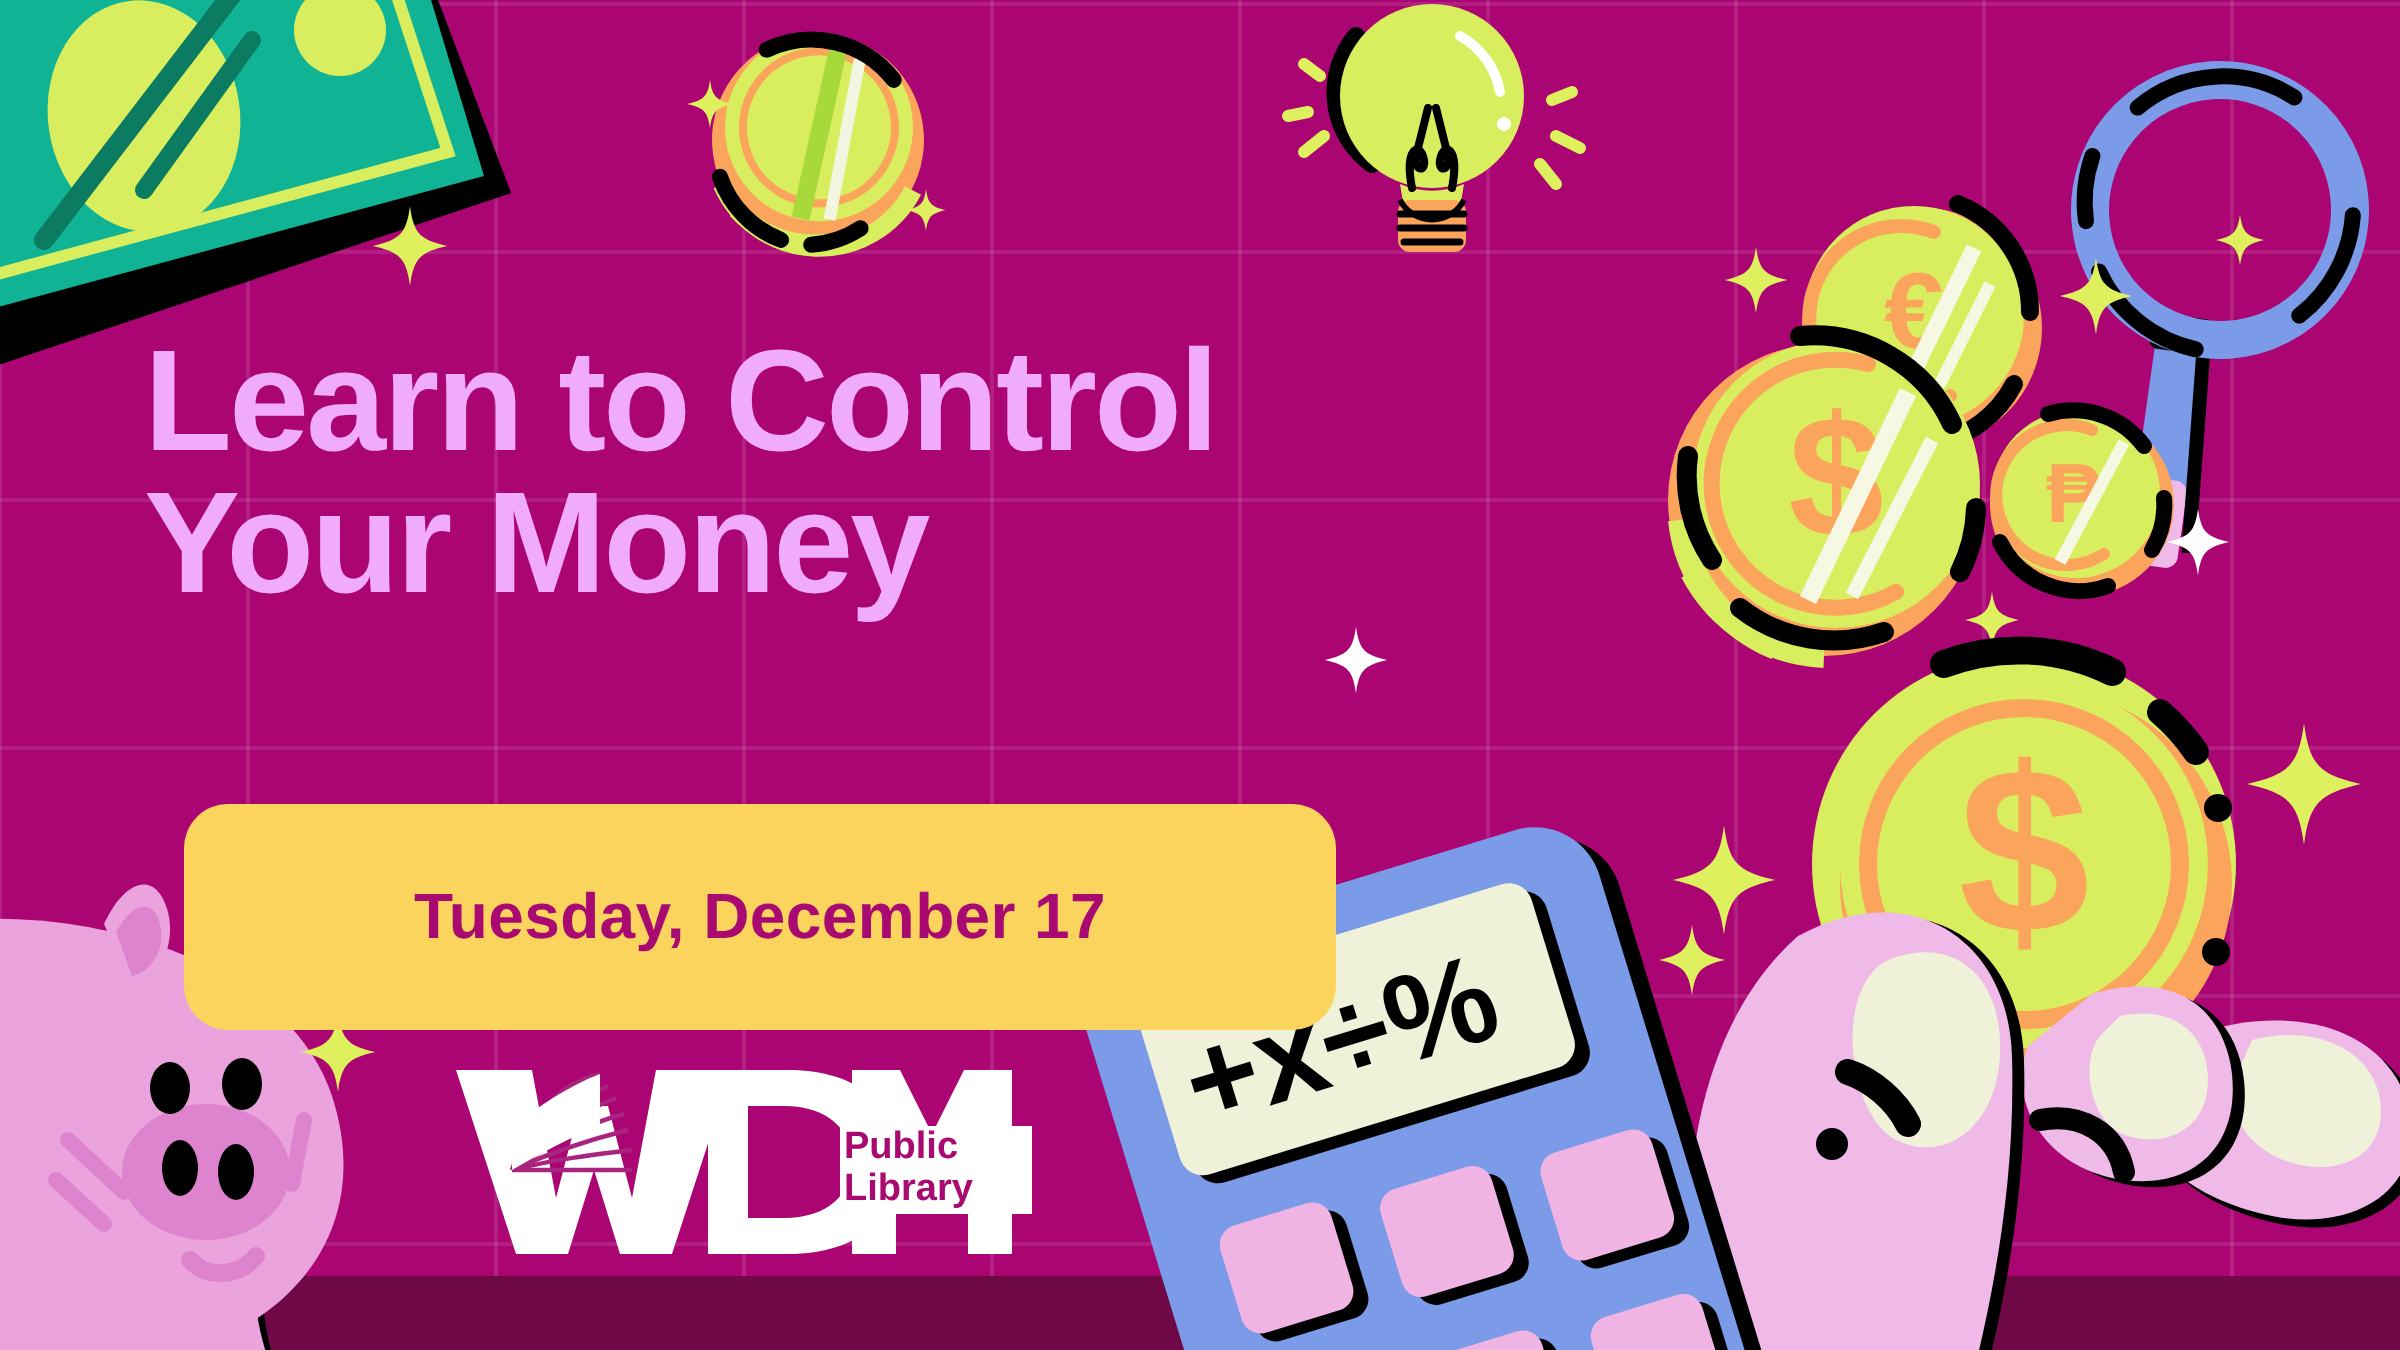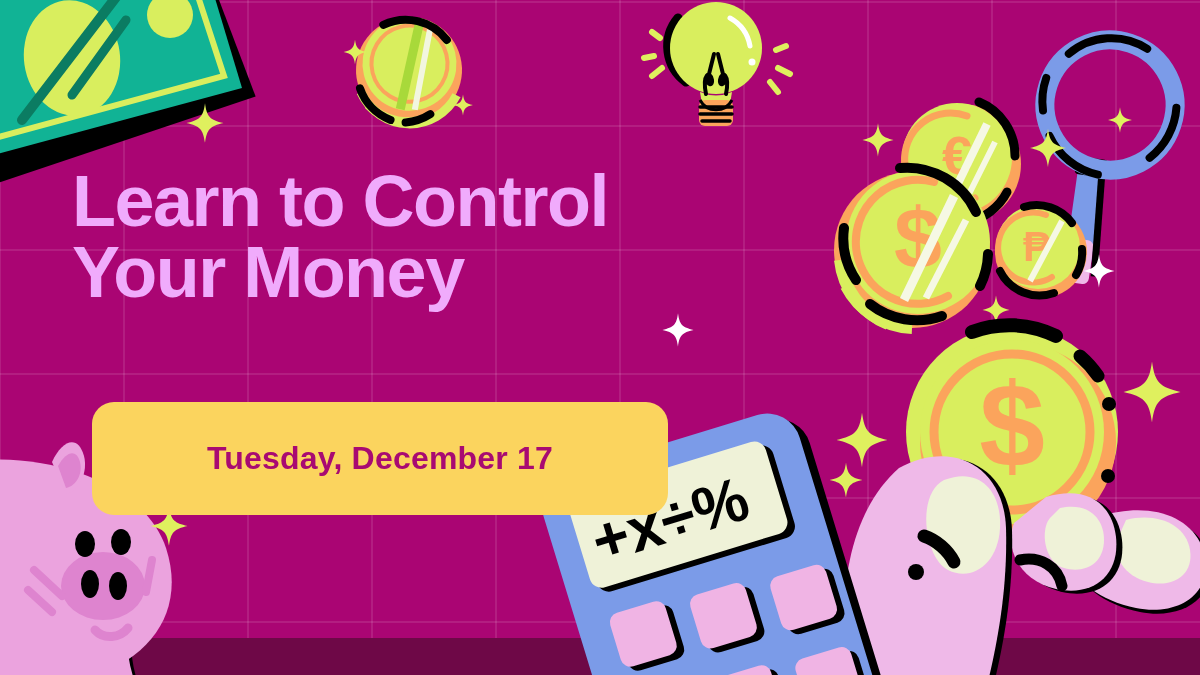--- a/index.html
+++ b/index.html
@@ -330,14 +330,38 @@
     </g>
   </svg>
 
   <div id="headline" class="nosel">Learn to Control
 Your Money</div>
 
   <div id="date-banner">
     <div class="line">Tuesday, December 17</div>
   </div>
 
+  <div id="logo">
+    <svg width="280" height="96" viewBox="0 0 280 96" xmlns="http://www.w3.org/2000/svg">
+
+      <path d="M2,2 L40,2 L52,66 L64,20 L78,20 L90,66 L102,2 L140,2 L110,94 L84,94 L71,52 L58,94 L32,94 Z" fill="#FFFFFF"></path>
+
+      <g stroke="#A8247E" stroke-width="2.2" fill="none">
+        <path d="M30,52 C46,30 62,16 78,10"></path>
+        <path d="M30,52 C48,34 66,22 82,16"></path>
+        <path d="M30,52 C50,38 70,28 86,24"></path>
+        <path d="M30,52 C52,42 72,36 88,32"></path>
+        <path d="M30,52 C54,46 74,44 90,42"></path>
+        <path d="M30,52 C54,52 74,52 90,52"></path>
+        <path d="M30,52 L30,52 C40,22 56,8 74,4"></path>
+      </g>
+      <path d="M30,52 L30,30 C44,20 58,10 74,4 L74,30 C58,36 44,44 30,52 Z" fill="#FFFFFF"></path>
+
+      <path d="M128,2 L168,2 C205,2 224,22 224,48 C224,74 205,94 168,94 L128,94 Z
+               M148,20 L148,76 L166,76 C188,76 200,64 200,48 C200,32 188,20 166,20 Z" fill="#FFFFFF"></path>
+
+      <path d="M200,2 L224,2 L240,34 L256,2 L280,2 L280,94 L258,94 L258,40 L242,70 L238,70 L222,40 L222,94 L200,94 Z" fill="#FFFFFF"></path>
+    </svg>
+    <div class="logo-text nosel">Public
+Library</div>
+  </div>
 
 </div>
 
 </body></html>

